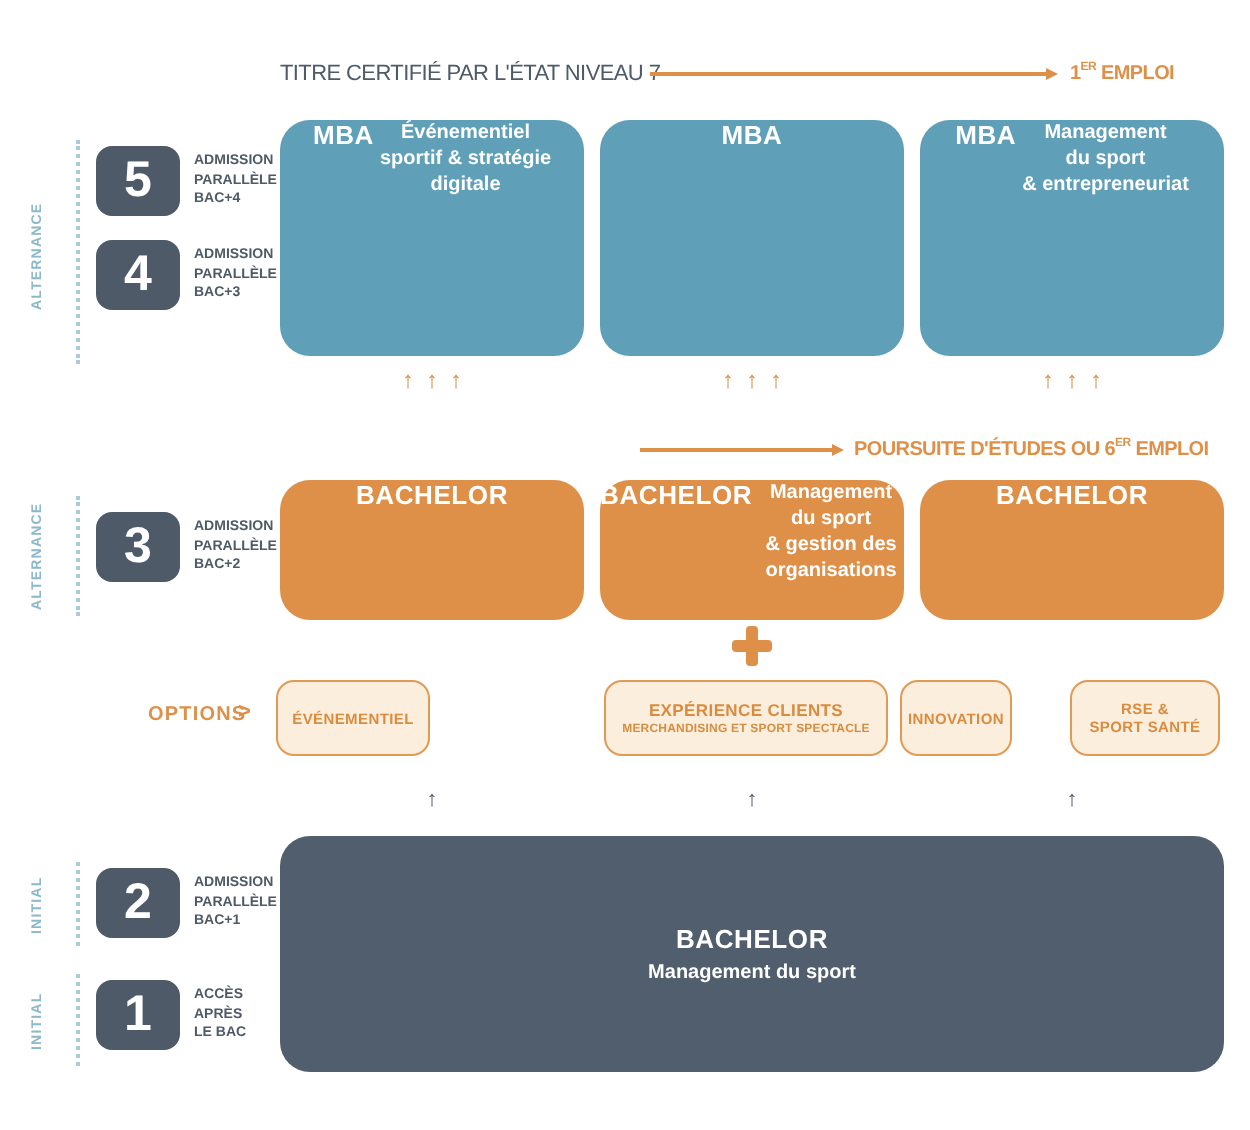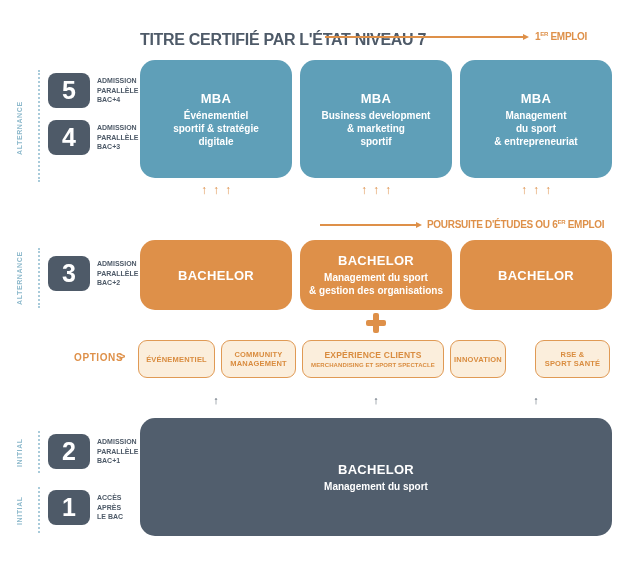--- a/index.html
+++ b/index.html
@@ -1,31 +1,31 @@
 <!DOCTYPE html>
 <html><head>
 <meta charset="utf-8">
 <style>
   html,body{margin:0;padding:0;background:#fff;}
   .canvas{position:relative;width:625px;height:565px;background:#ffffff;
           font-family:"Liberation Sans",sans-serif;overflow:hidden;}
 
   
-  .tier-title{position:absolute;font-size:16px;font-weight:bold;color:#4E5A68;
+  .tier-title{position:absolute;font-size:11px;font-weight:normal;color:#4E5A68;
               letter-spacing:-0.3px;white-space:nowrap;}
   .arrow-line{position:absolute;border-top:2px solid #DE9049;}
   .arrow-head{position:absolute;width:0;height:0;border-left:6px solid #DE9049;
               border-top:3.5px solid transparent;border-bottom:3.5px solid transparent;}
   .tier-outcome{position:absolute;font-size:10px;font-weight:bold;color:#DE9049;
                 letter-spacing:-0.3px;white-space:nowrap;}
   .tier-outcome sup{font-size:6px;}
 
   
   .col-box{position:absolute;width:152px;border-radius:15px;color:#fff;text-align:center;
-           display:flex;flex-direction:column;justify-content:center;gap:3px;box-sizing:border-box;}
+           display:flex;flex-direction:row;justify-content:center;gap:3px;box-sizing:border-box;}
   .mba{top:60px;height:118px;background:#5F9FB8;}
   .bach{top:240px;height:70px;background:#DE9049;}
   .c1{left:140px}.c2{left:300px}.c3{left:460px}
   .degree{font-weight:bold;font-size:13px;letter-spacing:0.3px;}
   .box-name{font-weight:bold;font-size:10px;line-height:13px;white-space:pre-line;}
 
   
   .arrows3{position:absolute;top:183px;width:152px;text-align:center;color:#DE9049;
            font-weight:bold;font-size:12px;}
   .arrows3 span{display:inline-block;margin:0 3px;}
@@ -80,23 +80,20 @@
   <div class="tier-outcome" style="left:535px;top:31px"><span>1</span><sup>ER</sup><span> EMPLOI</span></div>
 
   <div class="col-box mba c1">
     <div class="degree">MBA</div>
     <div class="box-name">Événementiel
 sportif &amp; stratégie
 digitale</div>
   </div>
   <div class="col-box mba c2">
     <div class="degree">MBA</div>
-    <div class="box-name">Business development
-&amp; marketing
-sportif</div>
   </div>
   <div class="col-box mba c3">
     <div class="degree">MBA</div>
     <div class="box-name">Management
 du sport
 &amp; entrepreneuriat</div>
   </div>
 
   <div class="arrows3 c1"><span>↑</span><span>↑</span><span>↑</span></div>
   <div class="arrows3 c2"><span>↑</span><span>↑</span><span>↑</span></div>
@@ -120,24 +117,20 @@
 
   <div class="plus-icon">
       <div class="v"></div>
       <div class="h"></div>
     </div>
 
   <div class="options-label">OPTIONS</div>
   <div class="options-chevron">&gt;</div>
   <div class="opt-box o1">
     <div class="opt-title">ÉVÉNEMENTIEL</div>
-  </div>
-  <div class="opt-box o2">
-    <div class="opt-title">COMMUNITY
-MANAGEMENT</div>
   </div>
   <div class="opt-box o3">
     <div class="opt-title big">EXPÉRIENCE CLIENTS</div>
     <div class="opt-sub">MERCHANDISING ET SPORT SPECTACLE</div>
   </div>
   <div class="opt-box o4">
     <div class="opt-title">INNOVATION</div>
   </div>
   <div class="opt-box o5">
     <div class="opt-title">RSE &amp;

